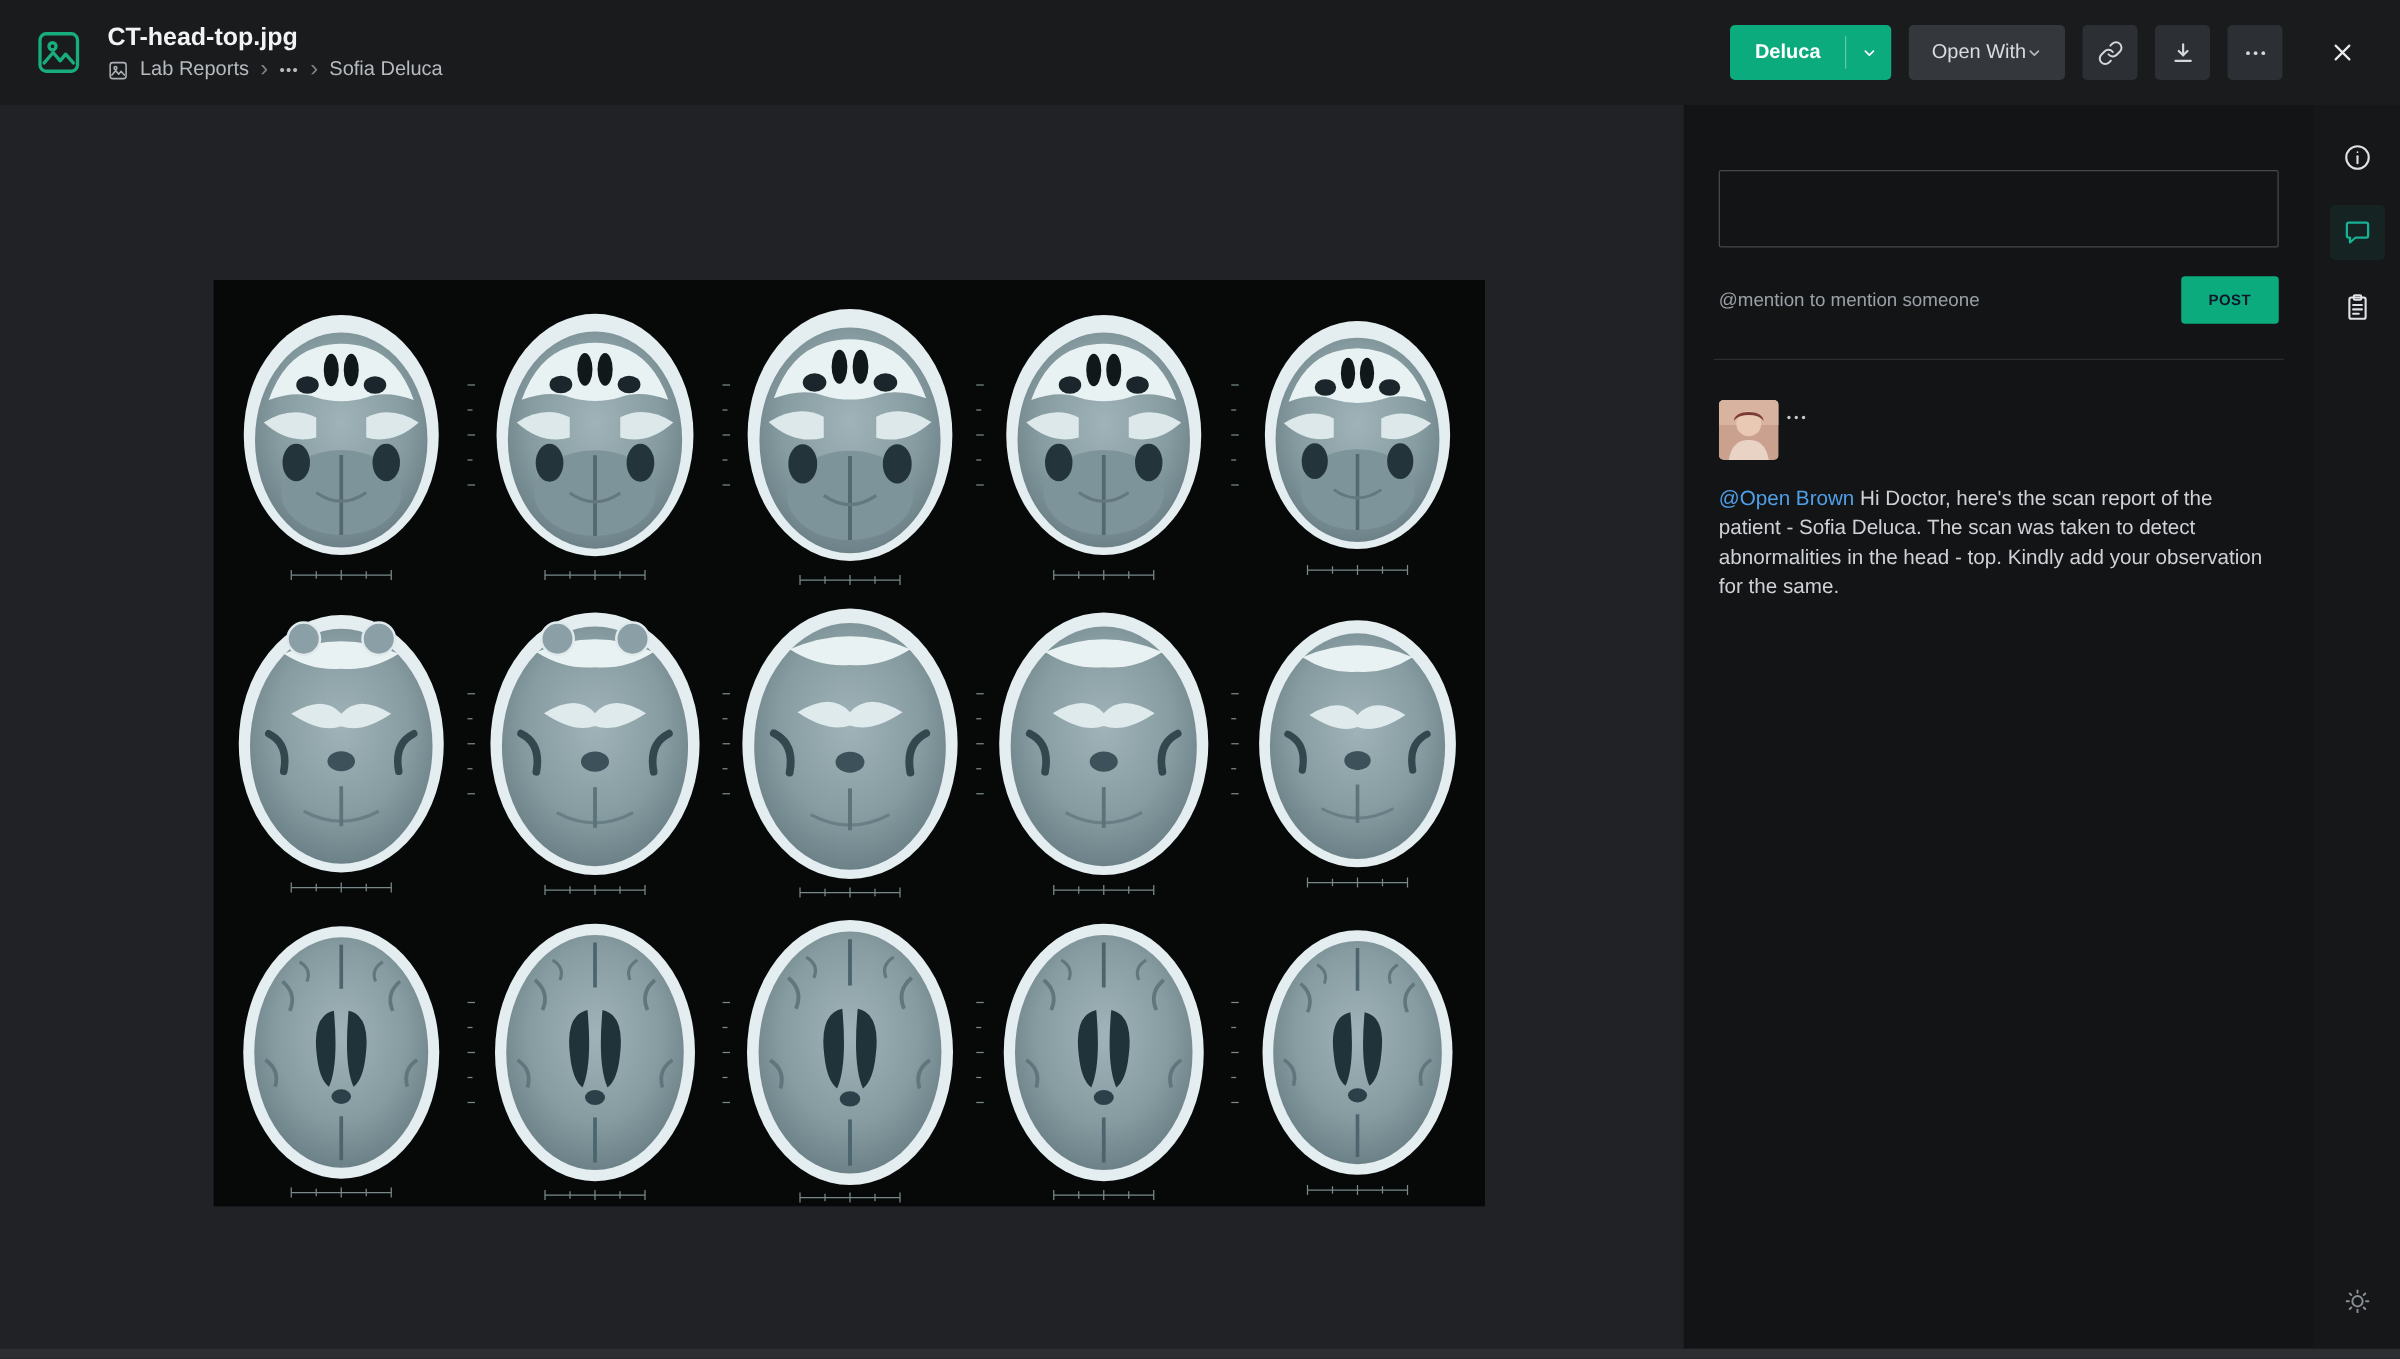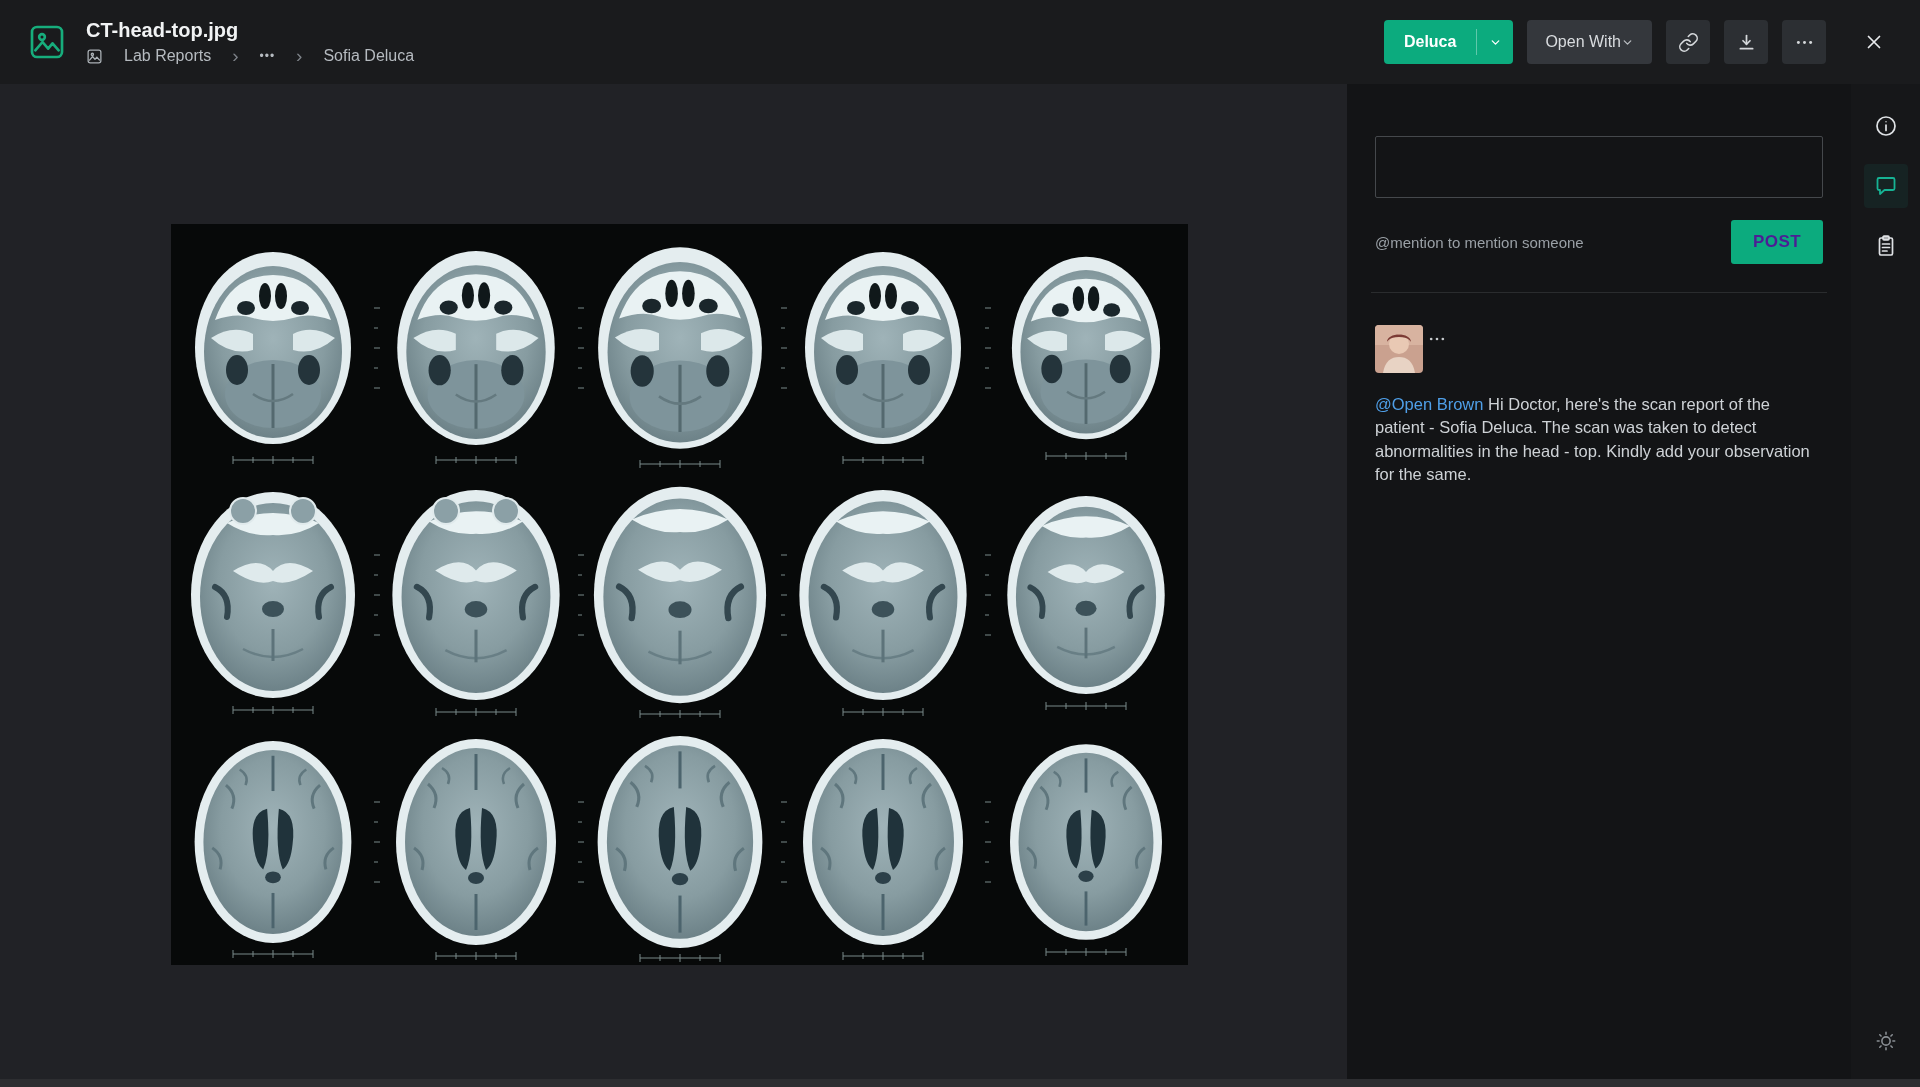--- a/index.html
+++ b/index.html
@@ -17,21 +17,21 @@
 
   
   .topbar{
     position:absolute;top:0;left:0;width:1920px;height:84px;
     background:#1a1b1d;display:flex;align-items:center;
     padding:12px 24px;z-index:5;
   }
   .file-icon{width:46px;height:46px;flex:none;display:flex;align-items:center;justify-content:center;color:#17ad7c;}
   .file-meta{margin-left:16px;min-width:0;}
   .file-title{font-size:20px;font-weight:bold;color:#f1f3f4;line-height:1.1;}
-  .breadcrumb{display:flex;align-items:center;gap:21px;margin-top:6px;color:#b6bbc0;font-size:16px;}
+  .breadcrumb{display:flex;align-items:center;gap:9px;margin-top:6px;color:#b6bbc0;font-size:16px;}
   .bc-icon{display:flex;color:#aab0b5;}
   .bc-item{cursor:pointer;white-space:nowrap;}
   .bc-ellipsis{font-size:12px;letter-spacing:1px;color:#b6bbc0;}
   .bc-sep{color:#7d8288;font-size:19px;line-height:1;transform:translateY(-1px);}
   .bc-current{cursor:default;}
 
   .topbar-actions{margin-left:auto;display:flex;align-items:center;gap:14px;}
   .share-btn{display:flex;align-items:stretch;background:var(--accent);border-radius:4px;height:44px;overflow:hidden;cursor:pointer;}
   .share-label{display:flex;align-items:center;padding:0 20px;color:#fff;font-weight:bold;font-size:16px;}
   .share-divider{width:1px;background:rgba(255,255,255,.35);margin:9px 0;}
@@ -56,21 +56,21 @@
     background:#131416;padding:28px 28px 0;
   }
   .comments h2{margin:4px 0 0;font-size:21px;font-weight:bold;color:#f1f3f4;}
   .comment-input{
     width:100%;height:62px;margin-top:24px;background:#131416;
     border:1px solid #45484c;border-radius:2px;resize:none;color:#e8eaed;
     font-family:"Liberation Sans",sans-serif;font-size:15px;padding:10px 12px;outline:none;
   }
   .post-row{display:flex;align-items:center;justify-content:space-between;margin-top:18px;}
   .mention-hint{color:#9aa0a6;font-size:15px;}
-  .post-btn{background:var(--accent);color:#4c1d95;font-weight:bold;font-size:17px;border:none;
+  .post-btn{background:var(--accent);color:#0f172a;font-weight:bold;font-size:12px;border:none;
     border-radius:3px;padding:12px 22px;cursor:pointer;letter-spacing:.4px;
     font-family:"Liberation Sans",sans-serif;}
   .divider{border-bottom:1px solid #2a2c2e;margin:28px -4px 0;}
   .comment{margin-top:32px;}
   .comment-head{display:flex;align-items:flex-start;}
   .avatar{width:48px;height:48px;border-radius:4px;overflow:hidden;flex:none;}
   .comment-meta{margin-left:14px;flex:1;}
   .author{color:#f1f3f4;font-weight:bold;font-size:16px;}
   .timestamp{color:#9aa0a6;font-size:14px;margin-top:6px;}
   .comment-more{background:none;border:none;cursor:pointer;color:#c6cacd;padding:4px;display:flex;}

